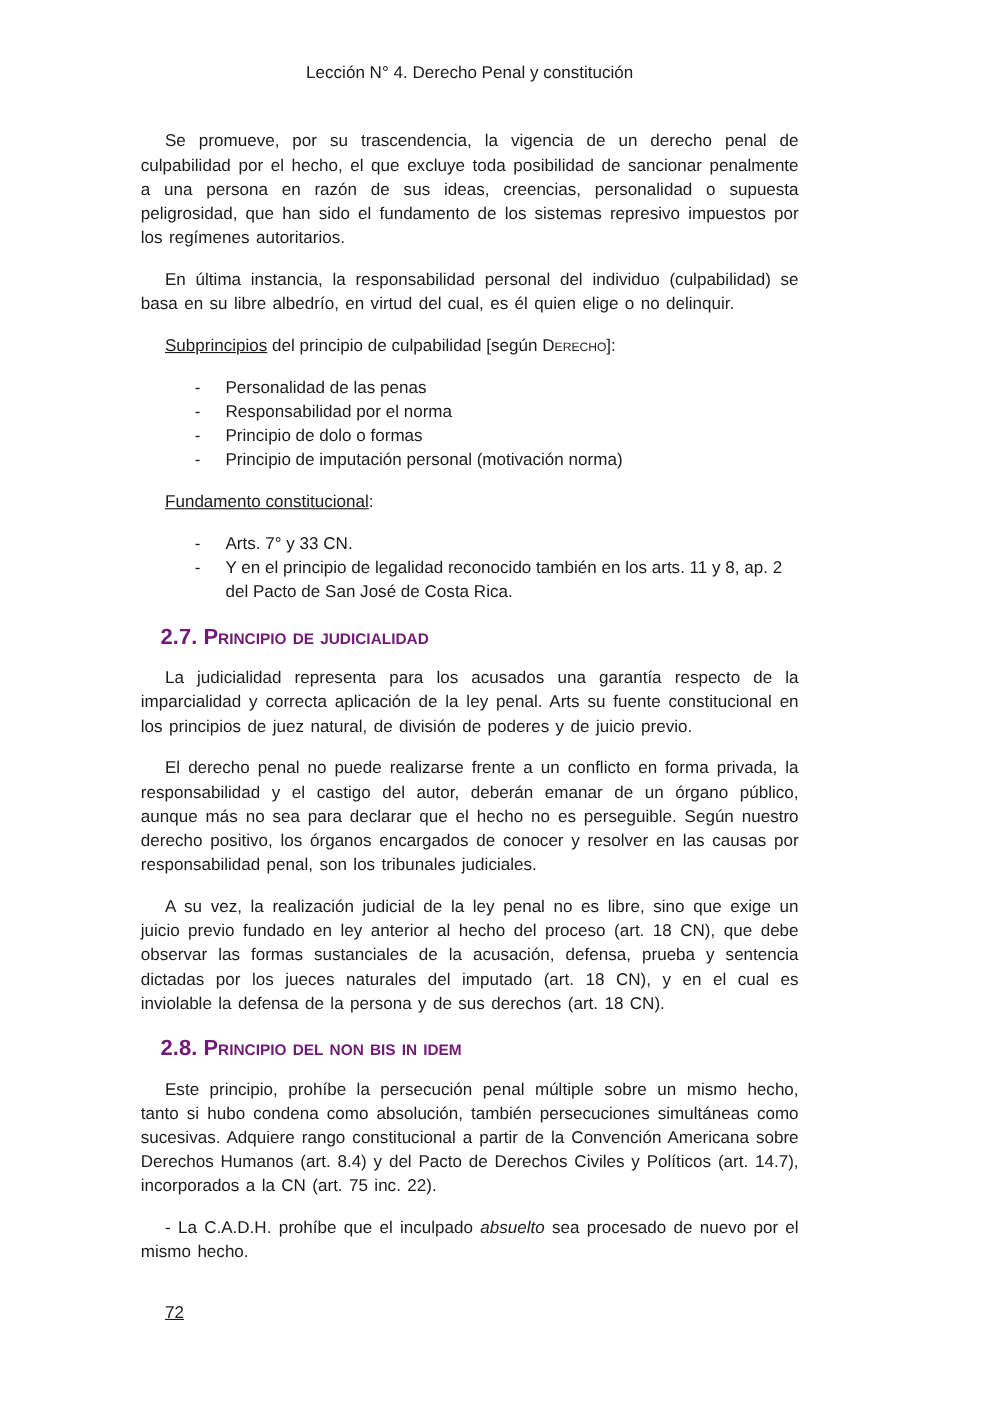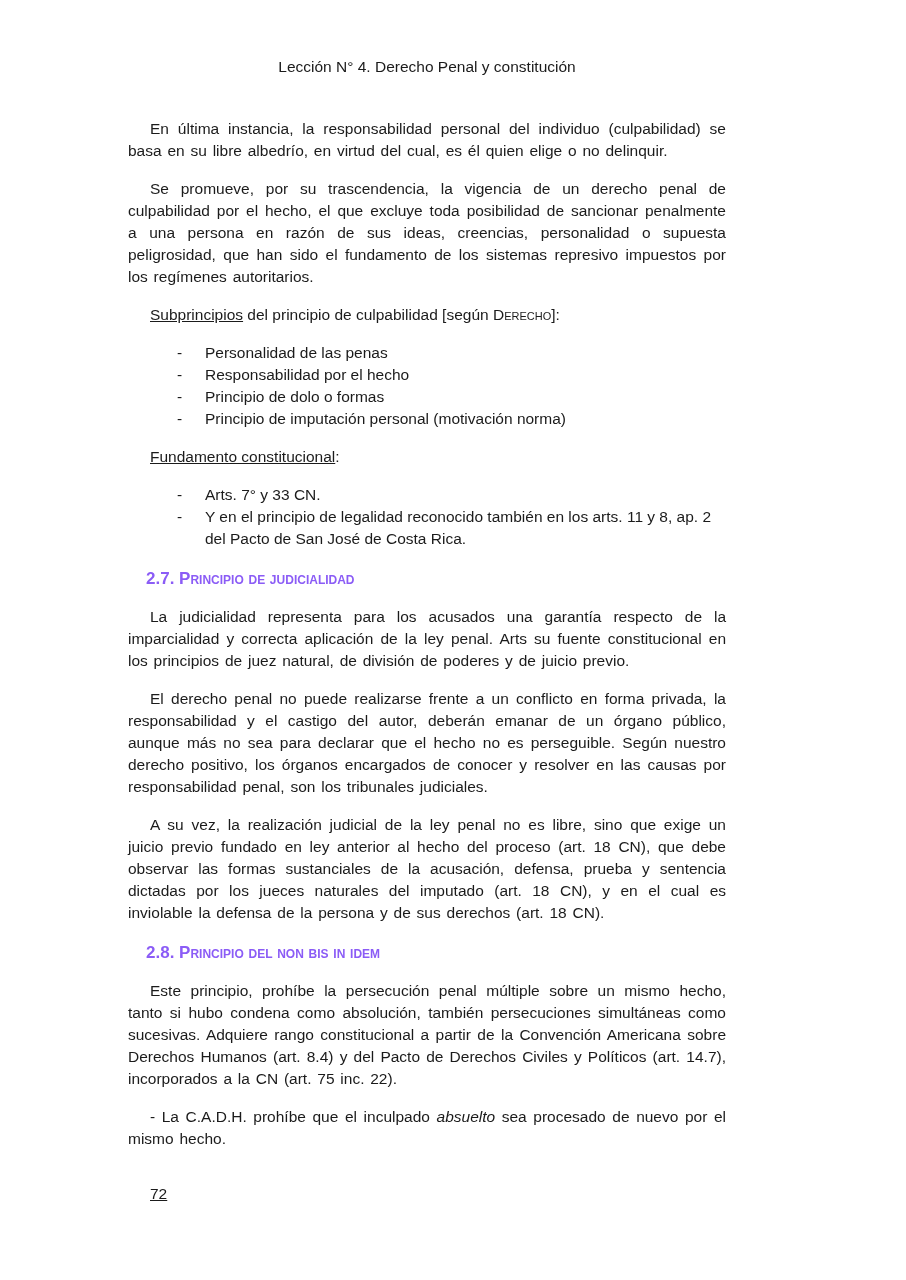--- a/index.html
+++ b/index.html
@@ -47,53 +47,53 @@
     align-items: flex-start;
   }
   .dash-marker {
     flex: 0 0 28px;
     width: 28px;
   }
   .li-text { flex: 1; }
   .section-heading {
     font-weight: bold;
     font-variant: small-caps;
-    font-size: 17px;
-    color: #8b5cf6;
+    font-size: 20px;
+    color: #701a75;
     margin: 18px 0 16px 0;
     padding-left: 18px;
   }
   .page-number {
     position: absolute;
     left: 150px;
     top: 1183px;
     text-decoration: underline;
   }
 </style>
 </head>
 <body>
 
 <div class="page">
 
   <div class="doc-title">Lección N° 4. Derecho Penal y constitución</div>
 
+  <p class="para">Se promueve, por su trascendencia, la vigencia de un derecho penal de culpabilidad por el hecho, el que excluye toda posibilidad de sancionar penalmente a una persona en razón de sus ideas, creencias, personalidad o supuesta peligrosidad, que han sido el fundamento de los sistemas represivo impuestos por los regímenes autoritarios.</p>
+
   <p class="para">En última instancia, la responsabilidad personal del individuo (culpabilidad) se basa en su libre albedrío, en virtud del cual, es él quien elige o no delinquir.</p>
-
-  <p class="para">Se promueve, por su trascendencia, la vigencia de un derecho penal de culpabilidad por el hecho, el que excluye toda posibilidad de sancionar penalmente a una persona en razón de sus ideas, creencias, personalidad o supuesta peligrosidad, que han sido el fundamento de los sistemas represivo impuestos por los regímenes autoritarios.</p>
 
   <p class="lead-line"><span class="u">Subprincipios</span><span> del principio de culpabilidad [según </span><span class="sc">Derecho</span><span>]:</span></p>
 
   <ul class="dash-list">
     <li>
         <span class="dash-marker">-</span>
         <span class="li-text">Personalidad de las penas</span>
       </li>
     <li>
         <span class="dash-marker">-</span>
-        <span class="li-text">Responsabilidad por el hecho</span>
+        <span class="li-text">Responsabilidad por el norma</span>
       </li>
     <li>
         <span class="dash-marker">-</span>
         <span class="li-text">Principio de dolo o formas</span>
       </li>
     <li>
         <span class="dash-marker">-</span>
         <span class="li-text">Principio de imputación personal (motivación norma)</span>
       </li>
   </ul>

